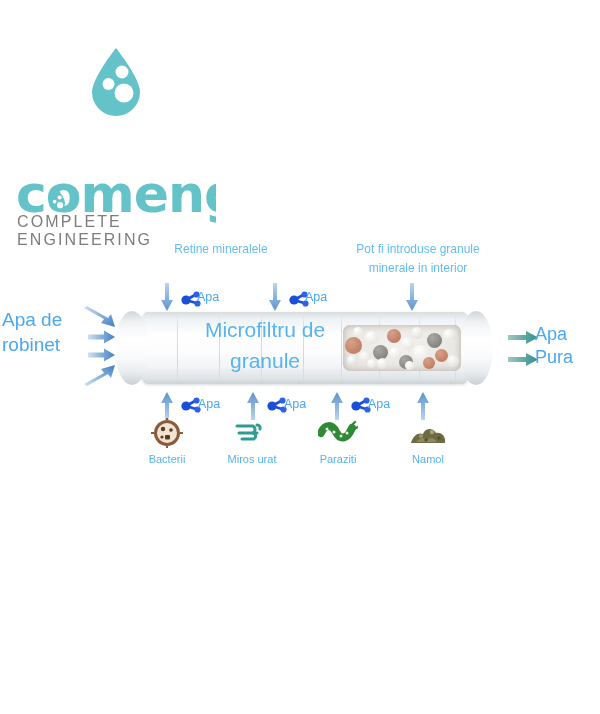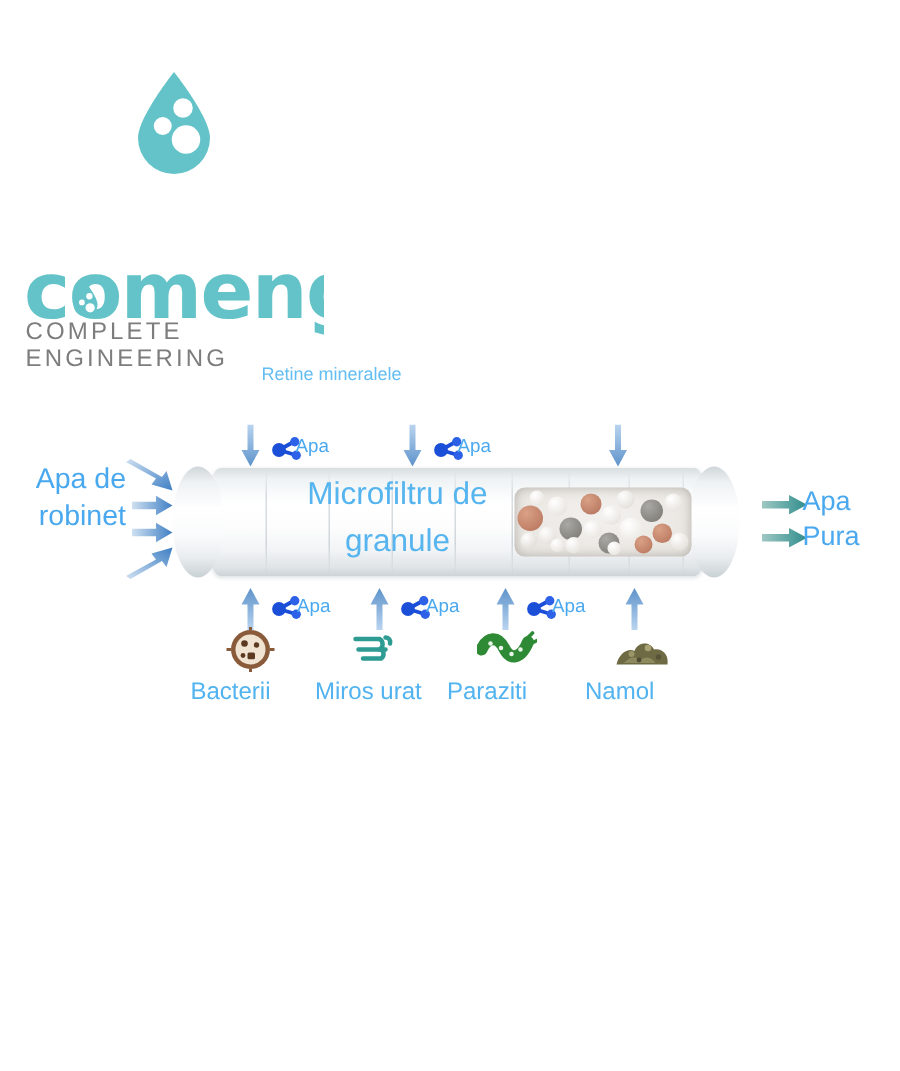--- a/index.html
+++ b/index.html
@@ -24,21 +24,21 @@
   #logo-tagline{
     position:absolute;left:17px;top:167px;width:200px;
     font-size:16px;letter-spacing:2.1px;color:#7d7d7d;
     font-family:"Liberation Sans", sans-serif;
   }
 
   
   .lbl{position:absolute;color:#55b6f0;font-family:"Liberation Sans", sans-serif;}
   .lbl-top{font-size:12px;line-height:19px;text-align:center;color:#63bdf2;}
   .lbl-side{font-size:19px;line-height:25px;color:#4aa8ef;}
-  .lbl-bottom{font-size:16px;color:#51b3ef;}
+  .lbl-bottom{font-size:11px;text-align:center;color:#51b3ef;}
   .lbl-apa{font-size:12.5px;color:#4aa8ef;}
   .lbl-out{font-size:18px;line-height:23px;color:#4aa8ef;}
 
   #filter-title{
     position:absolute;left:150px;top:314px;width:230px;
     text-align:center;font-size:21px;line-height:31px;
     color:#56b4ef;font-family:"Liberation Sans", sans-serif;
     z-index:6;
   }
 
@@ -114,20 +114,24 @@
       </svg>
     </div>
 
     <div id="logo-tagline">COMPLETE ENGINEERING</div>
   </div>
 
   <div class="lbl lbl-top" style="left:140px;top:240px;width:162px;">
     <div>Retine mineralele</div>
   </div>
 
+  <div class="lbl lbl-top" style="left:328px;top:240px;width:180px;">
+    <div>Pot fi introduse granule</div>
+    <div>minerale in interior</div>
+  </div>
 
   <div class="arrow" style="left:160px;top:283px;">
     <svg width="14" height="28" viewBox="0 0 14 28">
       <defs>
           <linearGradient id="dg1" x1="0" y1="0" x2="0" y2="1">
         <stop offset="0" stop-color="#b9d4ef"></stop>
             <stop offset="1" stop-color="#5e93cb"></stop>
       </linearGradient>
         </defs>
       <path d="M5 0 h4 v17 h4 l-6 11 l-6 -11 h4 z" fill="url(#dg1)"></path>
@@ -159,21 +163,21 @@
     <svg width="26" height="18" viewBox="0 0 26 18">
       <line x1="8" y1="10" x2="17" y2="5" stroke="#1c4fd8" stroke-width="2.6"></line>
       <line x1="8" y1="10" x2="18" y2="13" stroke="#1c4fd8" stroke-width="2.6"></line>
       <circle cx="8" cy="10" r="4.6" fill="#1c4fd8"></circle>
       <circle cx="18.5" cy="4.5" r="3.1" fill="#2c61e8"></circle>
       <circle cx="19.5" cy="13.5" r="3.1" fill="#2c61e8"></circle>
     </svg>
   </div>
   <div class="lbl lbl-apa" style="left:305px;top:290px;">Apa</div>
 
-  <div class="lbl lbl-side" style="left:2px;top:307px;width:82px;text-align:right;">
+  <div class="lbl lbl-side" style="left:2px;top:307px;width:82px;text-align:left;">
     <div>Apa  de</div>
     <div>robinet</div>
   </div>
 
   <div class="arrow" style="left:82px;top:306px;">
     <svg width="36" height="24" viewBox="0 0 36 24">
       <defs>
           <linearGradient id="ag1" x1="0" y1="0" x2="1" y2="1">
         <stop offset="0" stop-color="#cfe0f1"></stop>
             <stop offset="1" stop-color="#3f7fc4"></stop>

